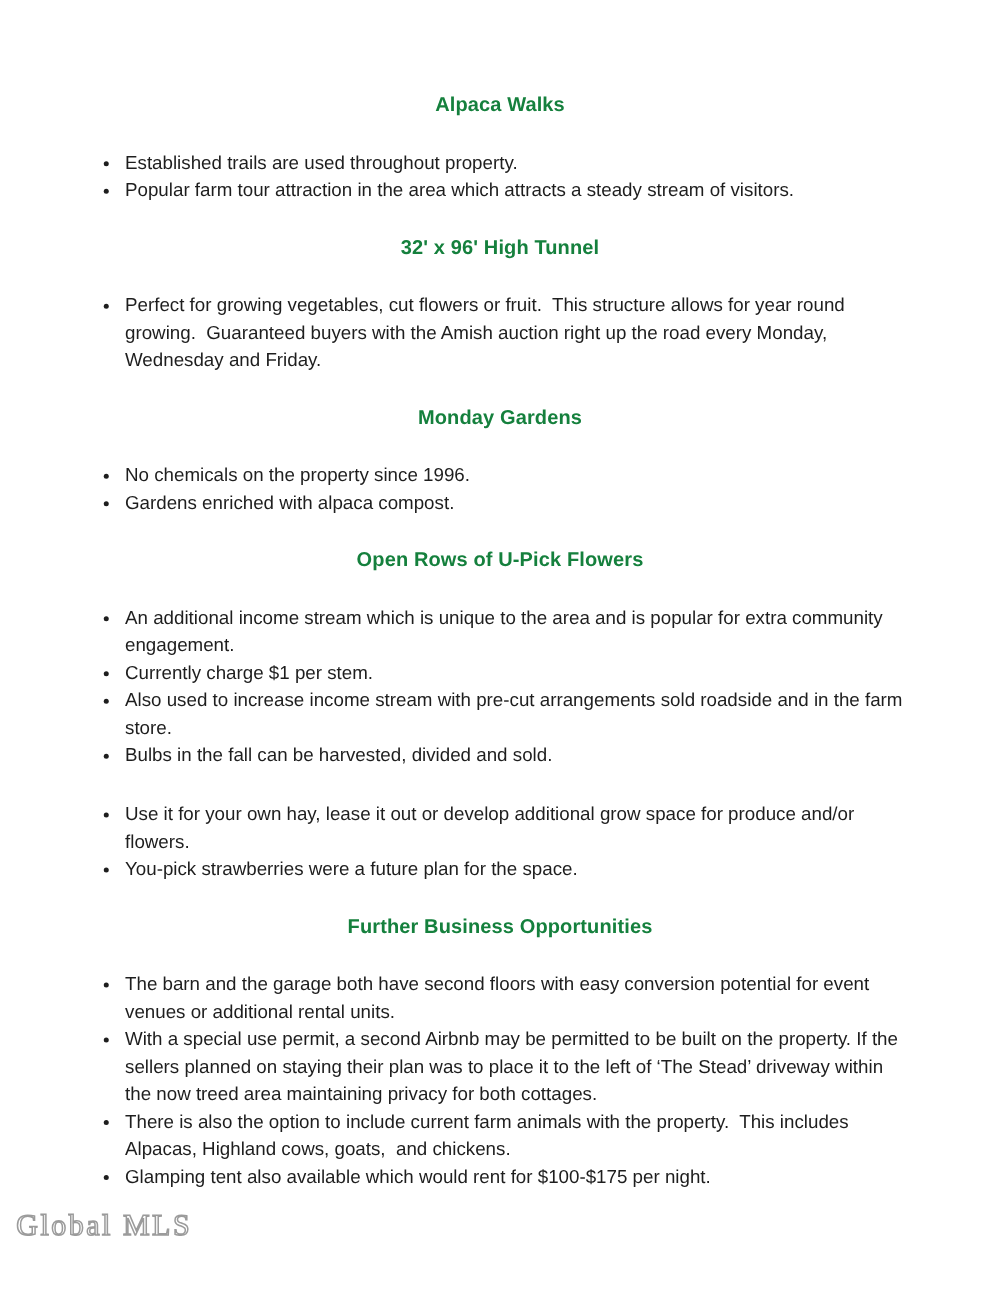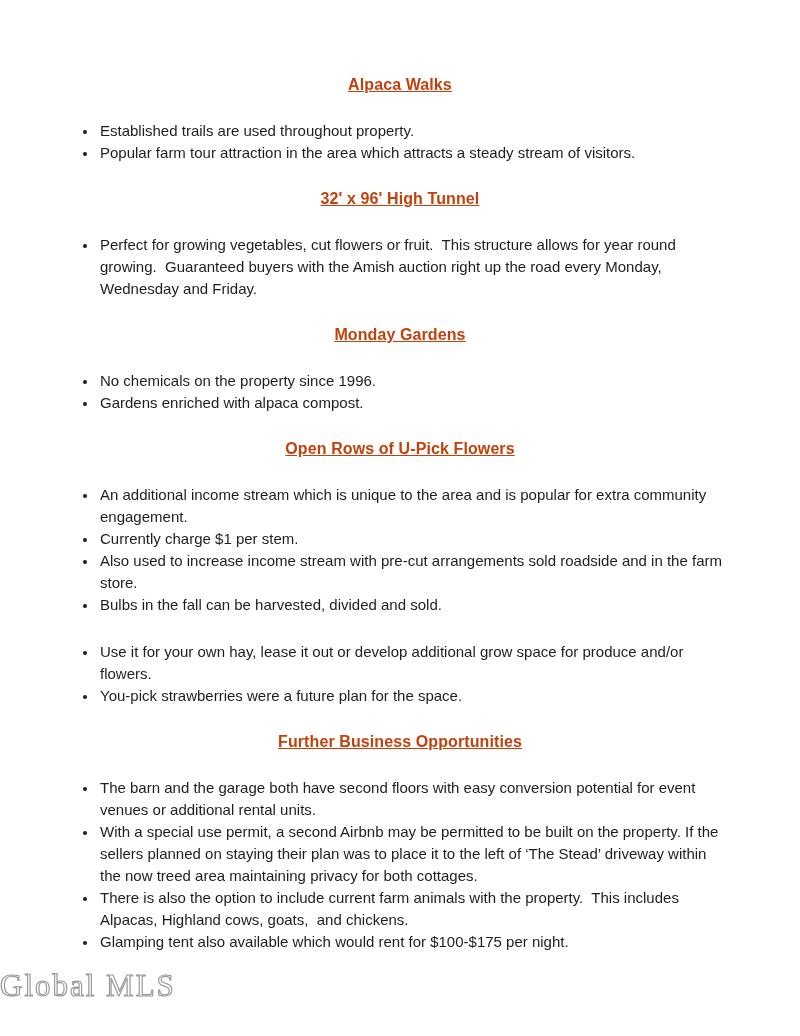--- a/index.html
+++ b/index.html
@@ -16,48 +16,47 @@
   .content {
     position: relative;
     z-index: 1;
     padding: 60px 72px 0 72px;
   }
   .section-heading {
     font-size: 16px;
     line-height: 20px;
     font-weight: 700;
     text-align: center;
-    color: #c2410c;
+    color: #15803d;
     margin: 15px 0;
     letter-spacing: 0.1px;
-    text-decoration: underline;
   }
   .bullet-list {
     margin: 25px 0;
     padding-left: 26px;
     list-style: disc outside;
   }
   .bullet-list li {
     font-size: 15px;
     line-height: 22px;
     white-space: pre-wrap;
     color: #1e1e1e;
     padding-left: 2px;
   }
   .bullet-list li::marker {
     font-size: 13px;
     color: #1e1e1e;
   }
   .watermark {
     position: absolute;
     z-index: 0;
-    left: 0;
+    left: 13px;
     top: 968px;
     font-family: "Liberation Serif", "DejaVu Serif", serif;
-    font-size: 31px;
+    font-size: 24px;
     letter-spacing: 2px;
     color: rgba(255,255,255,0.1);
     -webkit-text-stroke: 1.2px rgba(130,130,130,0.8);
     text-stroke: 1.2px rgba(130,130,130,0.8);
     pointer-events: none;
     user-select: none;
   }
 </style>
 </head>
 <body>

